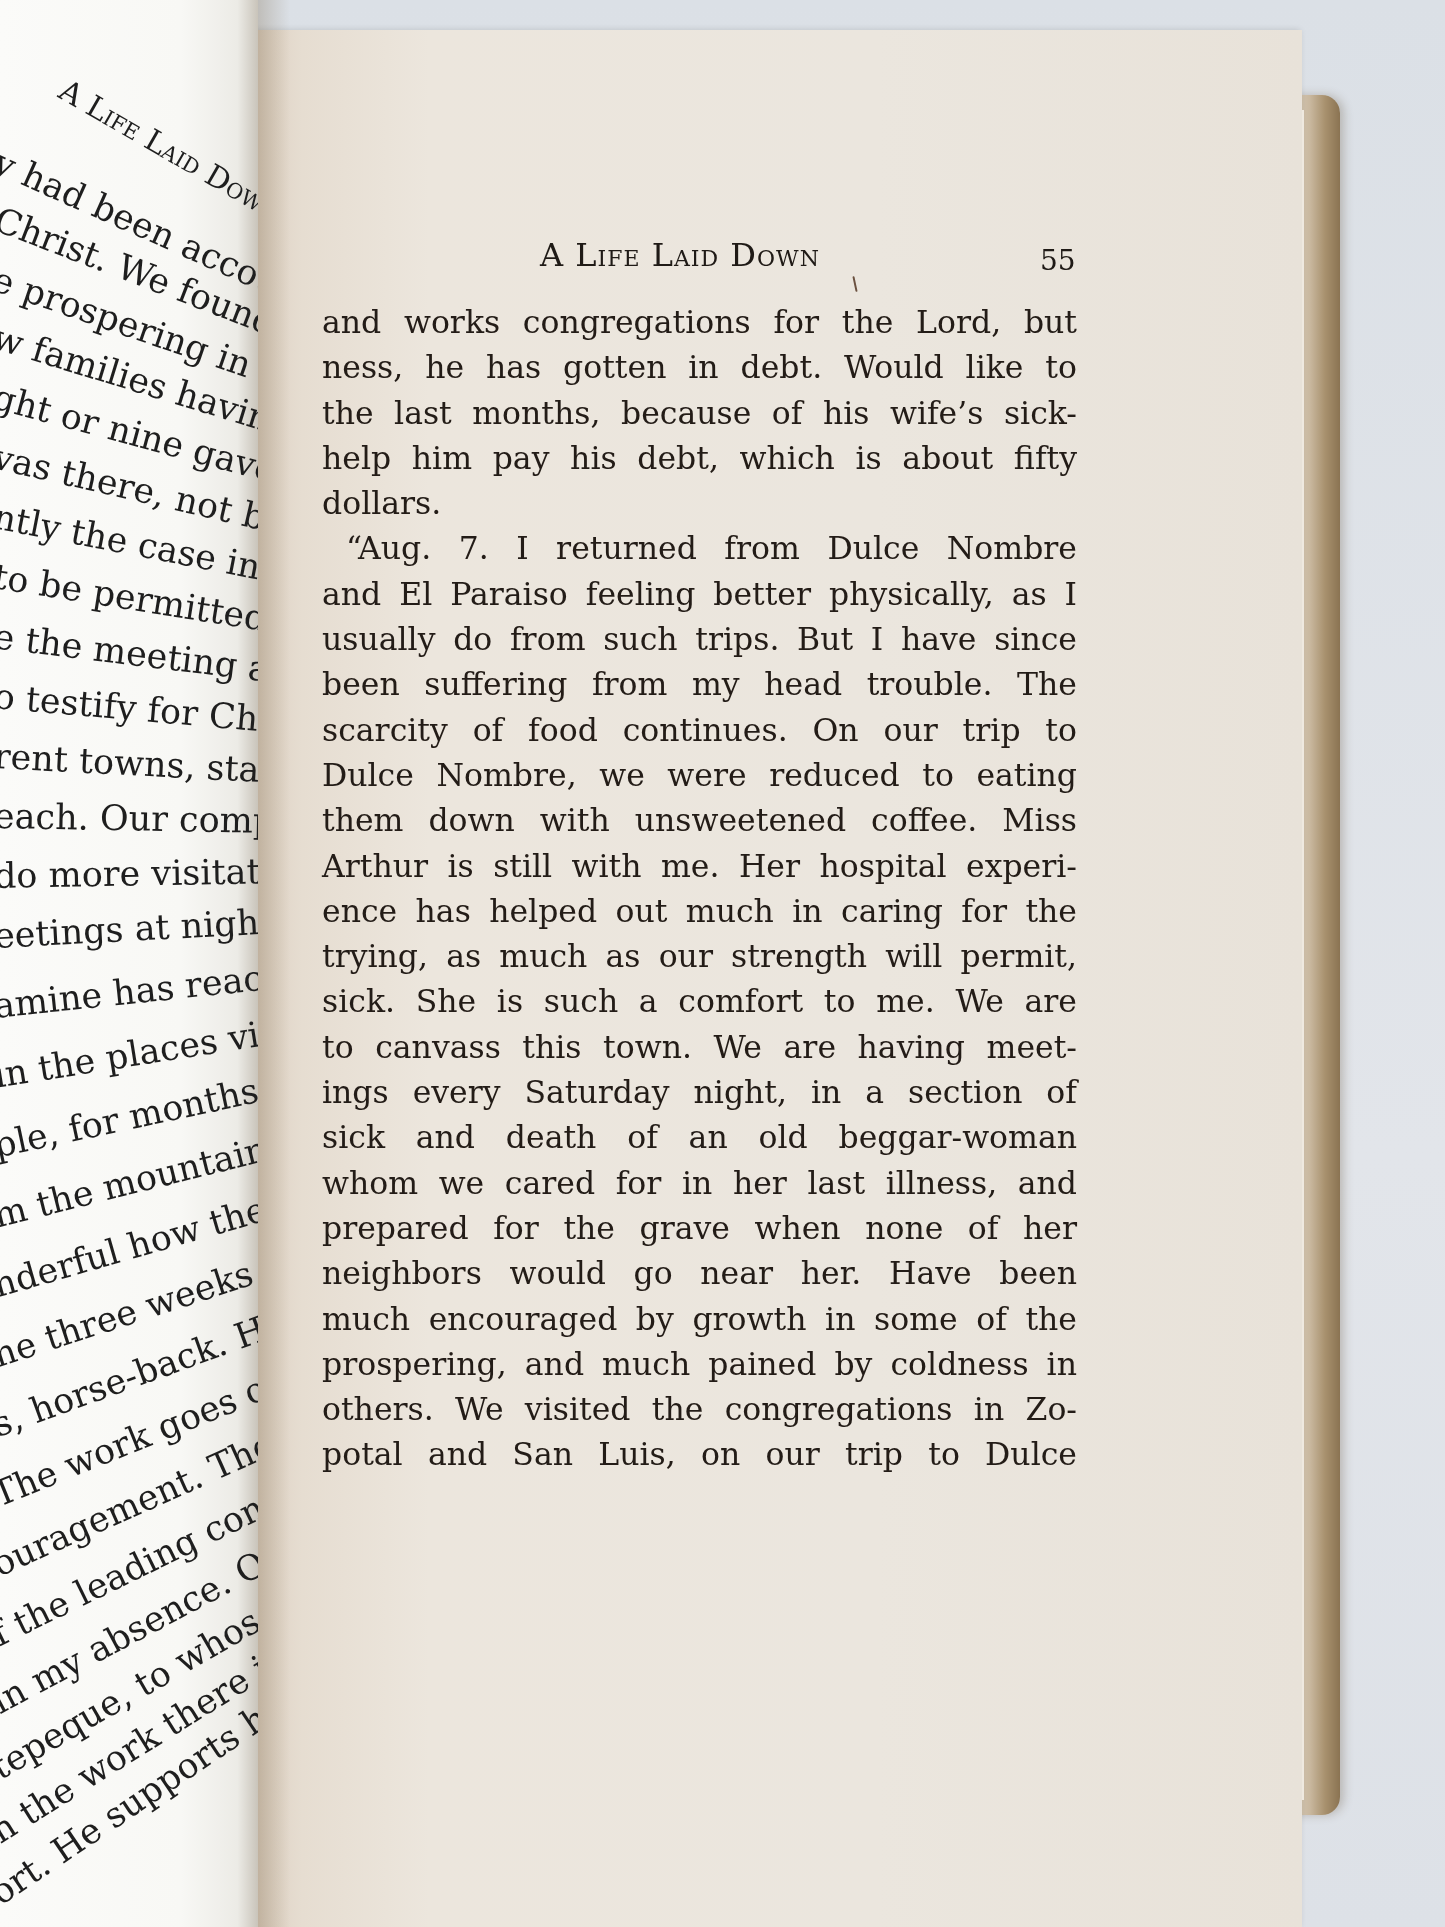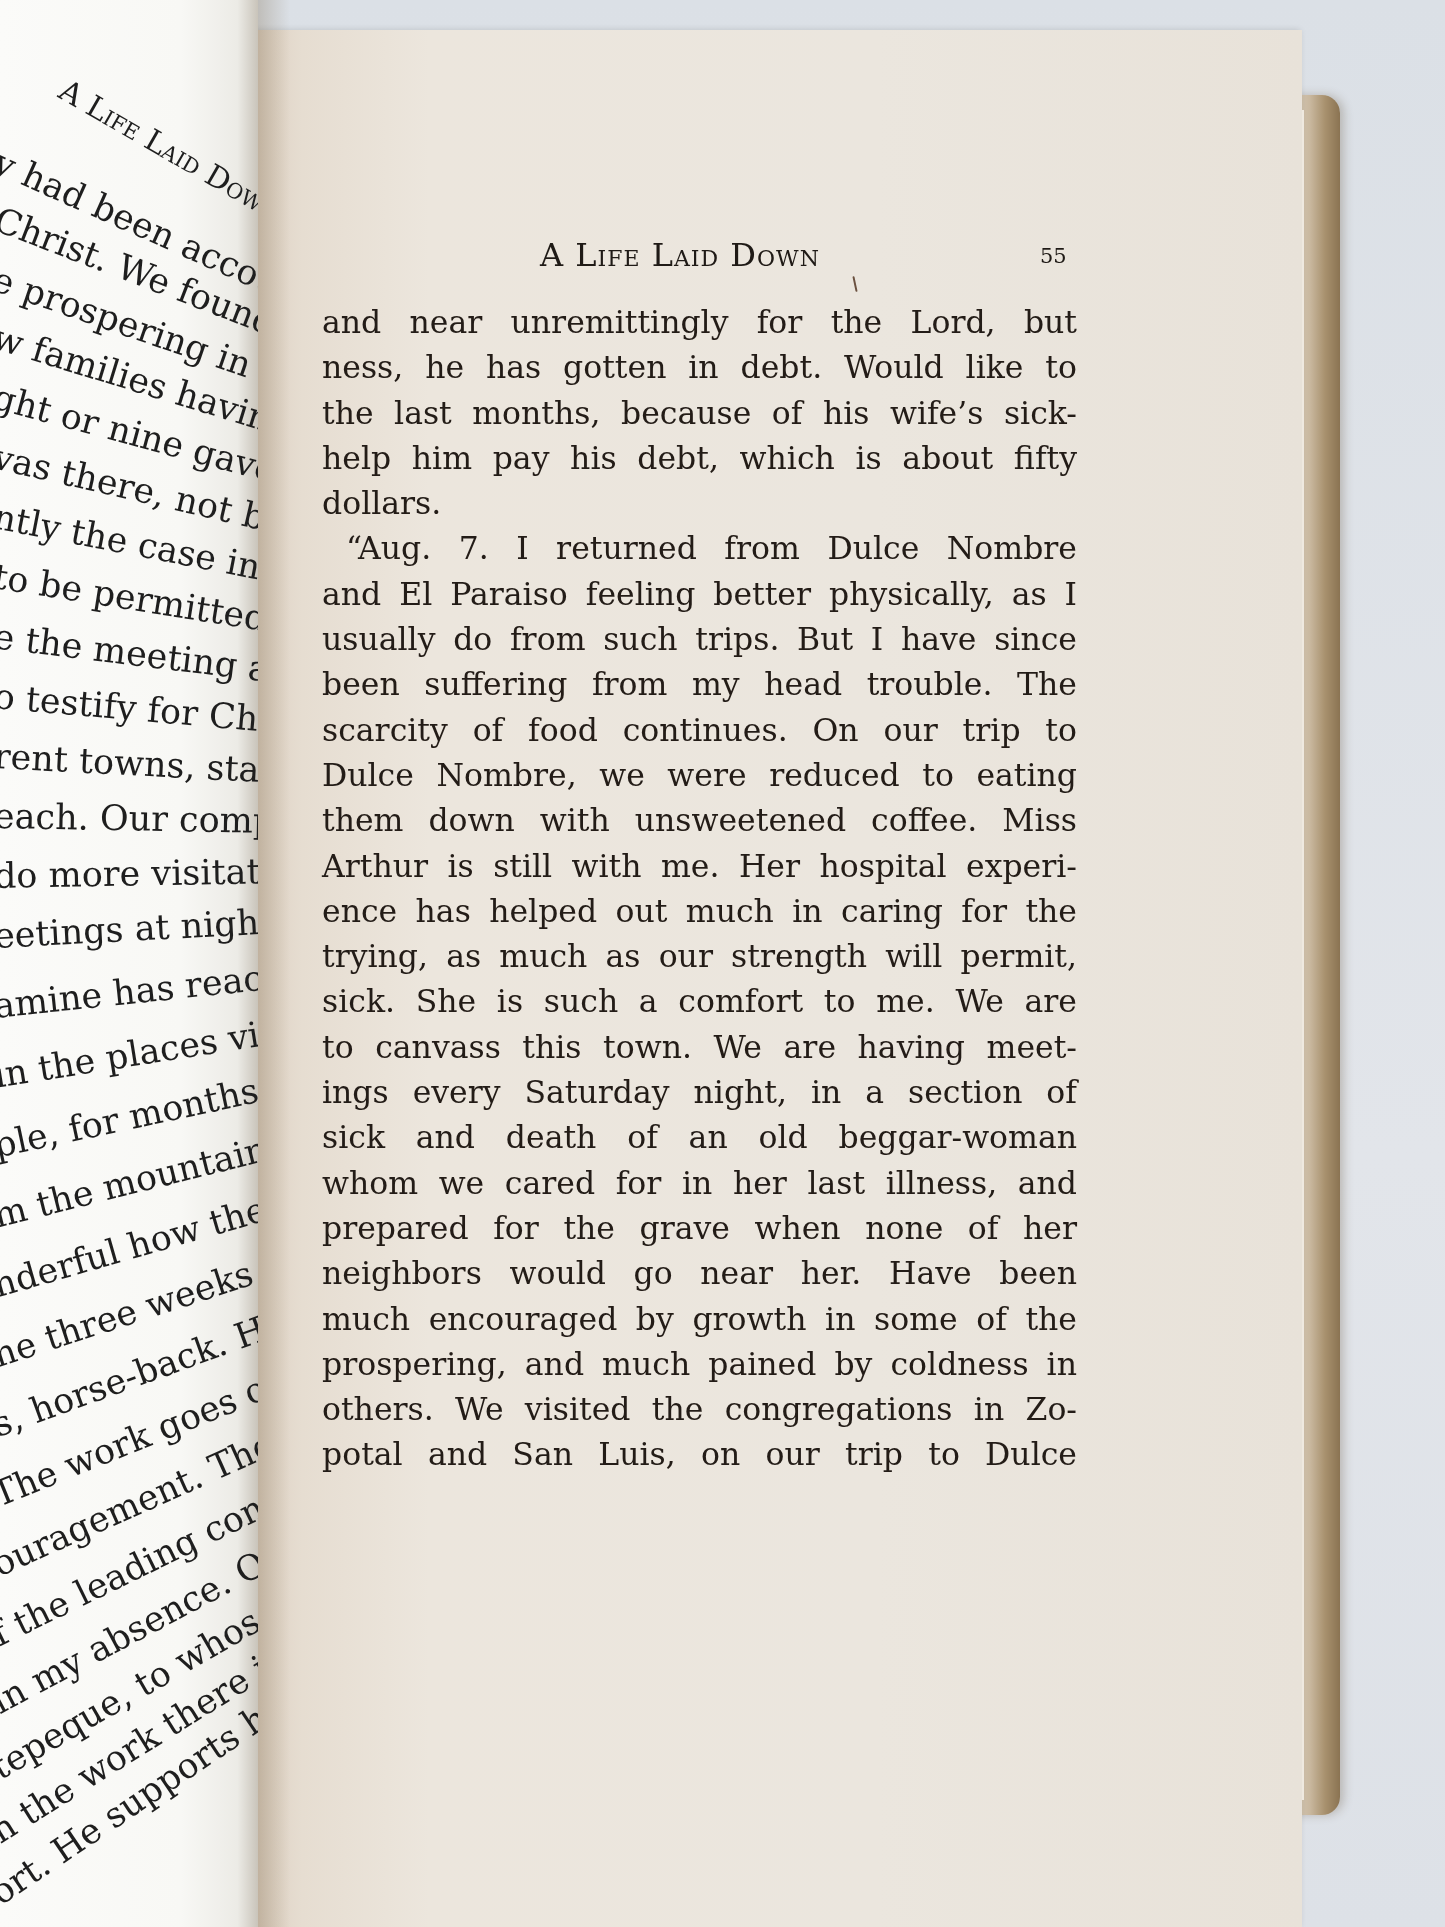--- a/index.html
+++ b/index.html
@@ -34,21 +34,21 @@
   .gutter-shadow {
     position:absolute; left:250px; top:0; width:40px; height:1927px;
     background:linear-gradient(90deg,rgba(120,100,70,0.35),rgba(120,100,70,0));
   }
   .running-head {
     position:absolute; left:540px; top:236px; width:330px;
     font-size:32px; color:#1f1a16; letter-spacing:1px; white-space:nowrap;
     font-variant:small-caps;
   }
   .page-number {
-    position:absolute; left:1040px; top:244px; font-size:21px; color:#1f1a16;
+    position:absolute; left:1040px; top:244px; font-size:28px; color:#1f1a16;
   }
   .body-text {
     position:absolute; left:322px; top:300px; width:755px;
   }
   .line {
     height:45.3px; line-height:45.3px; font-size:31.5px; color:#231c17;
     white-space:nowrap; text-align:justify; text-align-last:justify;
   }
   .line.last { text-align-last:left; }
   .line.indent { padding-left:24px; }
@@ -68,21 +68,21 @@
 
 <div class="right-page"></div>
 <div class="edge-line"></div>
 <div class="gutter-shadow"></div>
 
 <div class="running-head">A Life Laid Down</div>
 <div class="scuff"></div>
 <div class="page-number">55</div>
 
 <div class="body-text">
-  <div class="line">and near unremittingly for the Lord, but</div>
+  <div class="line">and works congregations for the Lord, but</div>
   <div class="line">ness, he has gotten in debt.  Would like to</div>
   <div class="line">the last months, because of his wife’s sick-</div>
   <div class="line">help him pay his debt, which is about fifty</div>
   <div class="line last">dollars.</div>
   <div class="line indent">“Aug. 7.  I returned from Dulce Nombre</div>
   <div class="line">and El Paraiso feeling better physically, as I</div>
   <div class="line">usually do from such trips.  But I have since</div>
   <div class="line">been suffering from my head trouble.  The</div>
   <div class="line">scarcity of food continues.  On our trip to</div>
   <div class="line">Dulce Nombre, we were reduced to eating</div>

